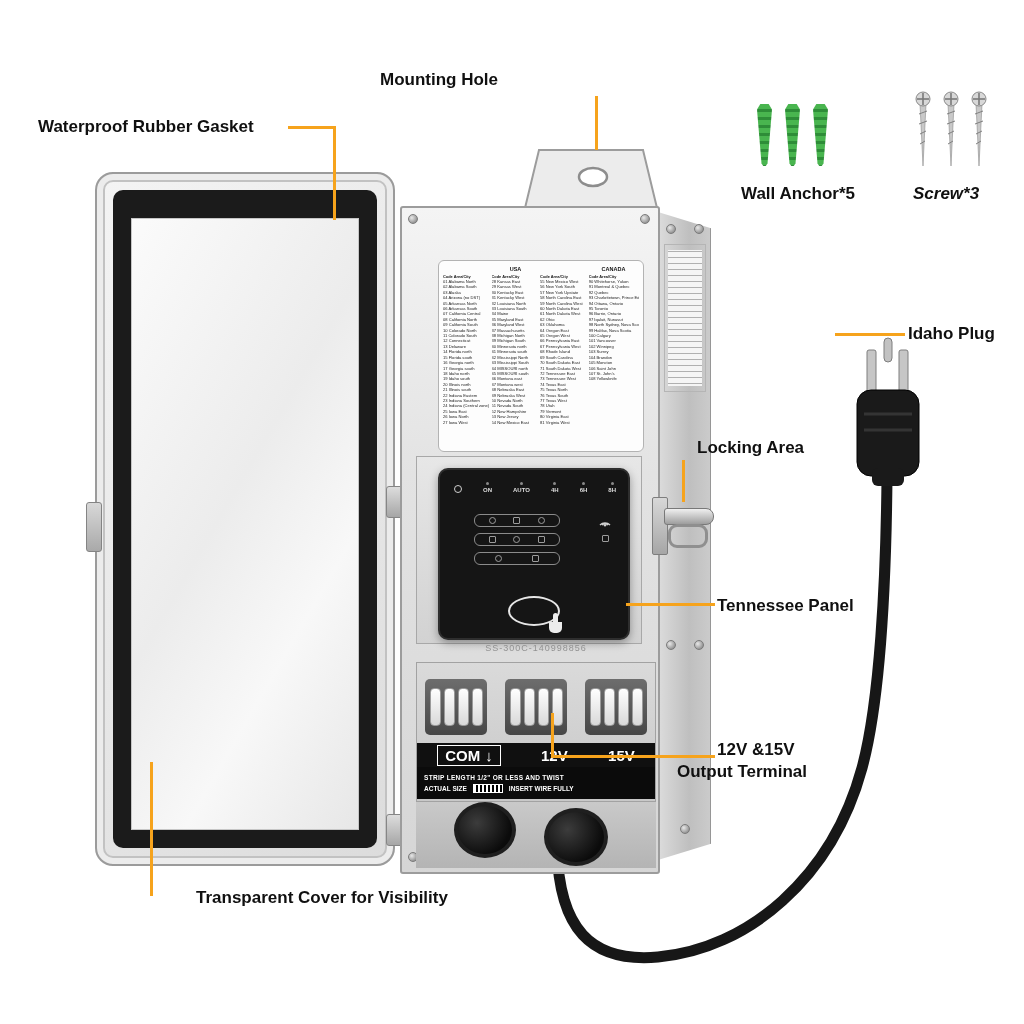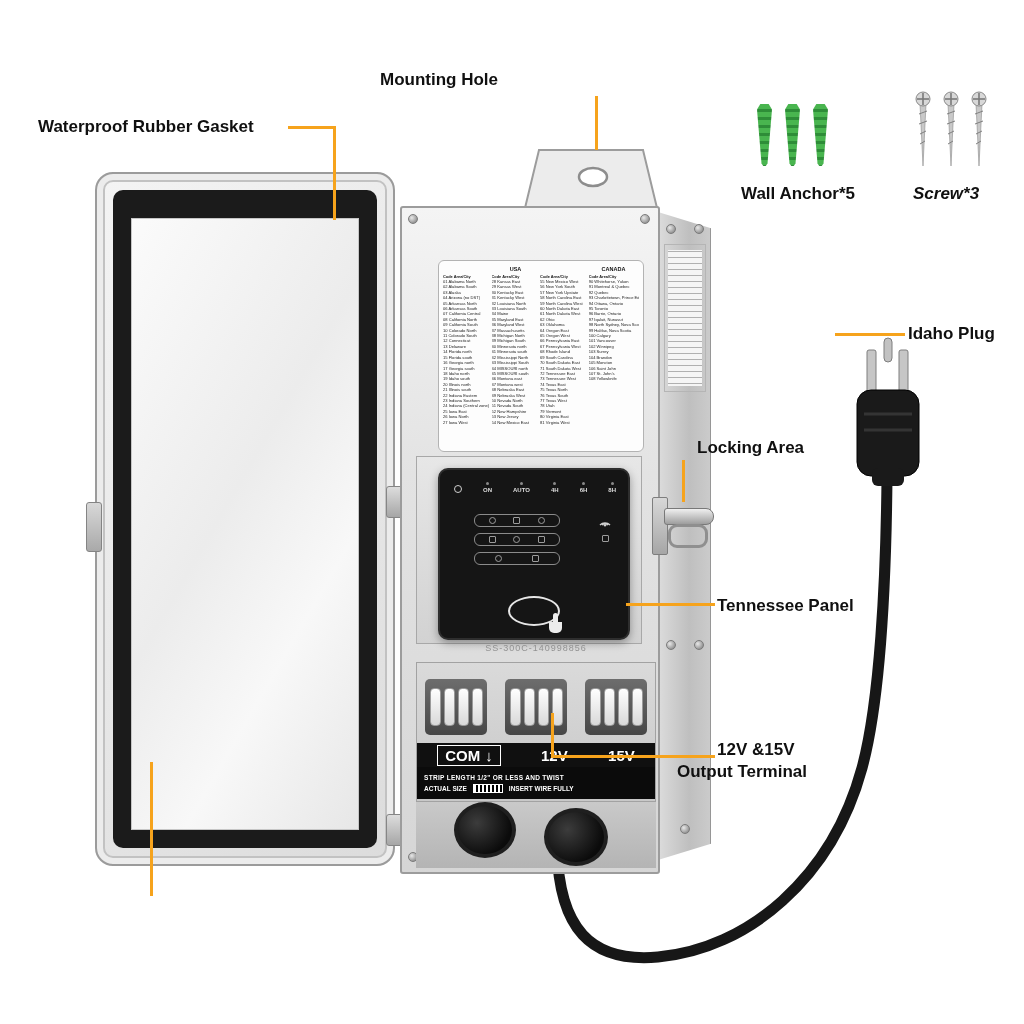--- a/index.html
+++ b/index.html
@@ -412,14 +412,15 @@
 
   <div class="callout" style="left:380px;top:70px;">Mounting Hole</div>
   <div class="callout" style="left:38px;top:117px;">Waterproof Rubber Gasket</div>
   <div class="callout" style="left:741px;top:184px;">Wall Anchor*5</div>
   <div class="callout" style="left:913px;top:184px;font-style:italic;">Screw*3</div>
   <div class="callout" style="left:908px;top:324px;">Idaho Plug</div>
   <div class="callout" style="left:697px;top:438px;">Locking Area</div>
   <div class="callout" style="left:717px;top:596px;">Tennessee Panel</div>
   <div class="callout" style="left:717px;top:740px;">12V &amp;15V</div>
   <div class="callout" style="left:677px;top:762px;">Output Terminal</div>
+  <div class="callout" style="left:196px;top:888px;">Transparent Cover for Visibility</div>
 
 </div>
 
 </body></html>

